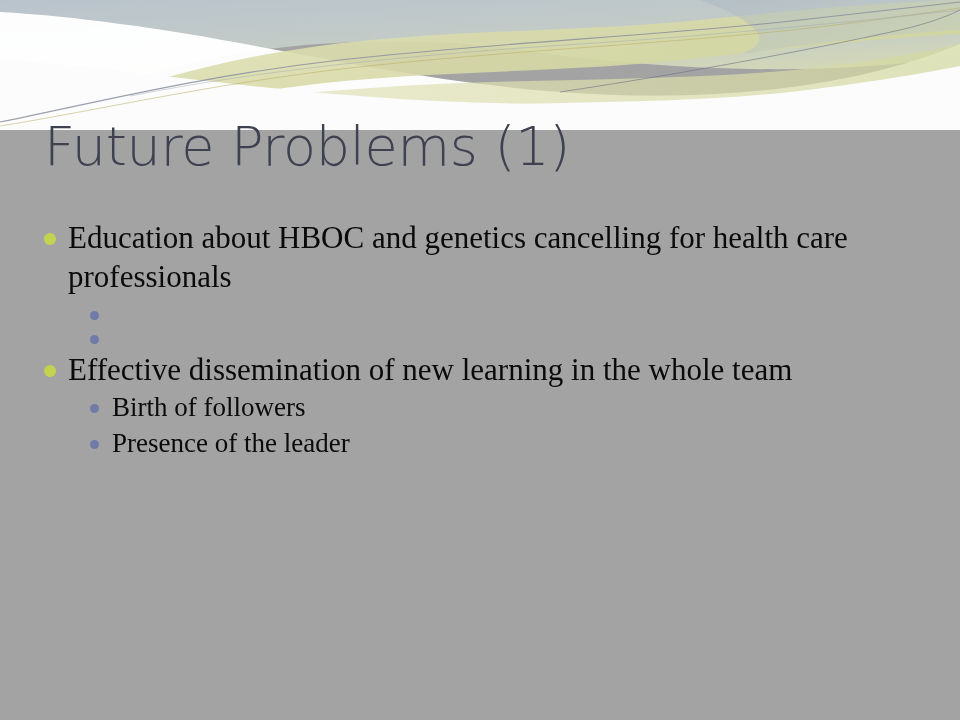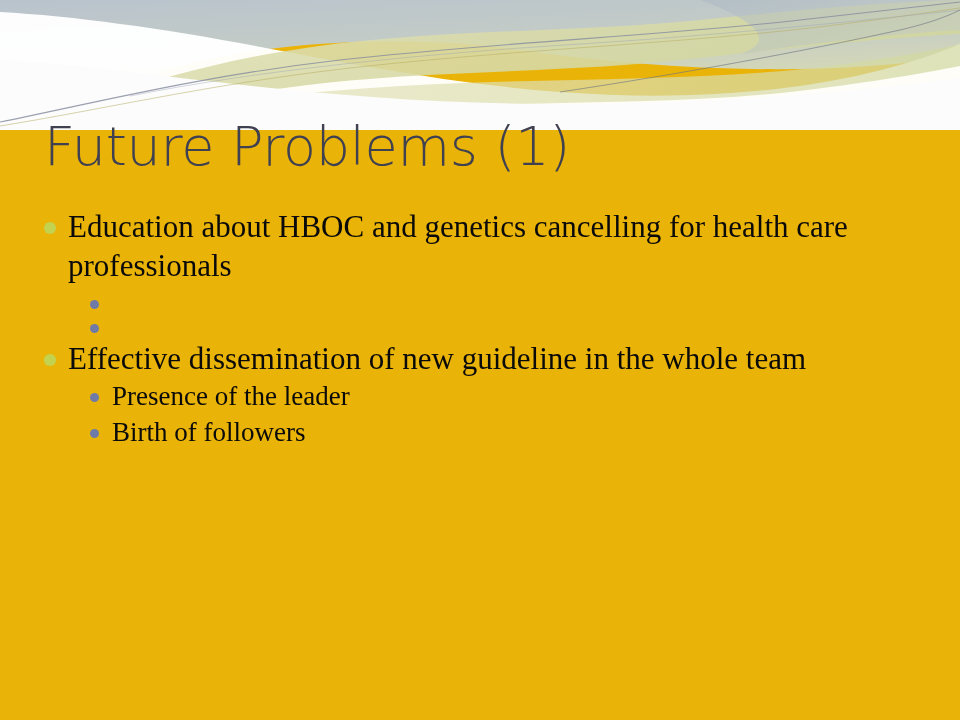--- a/index.html
+++ b/index.html
@@ -47,21 +47,21 @@
     line-height: 62px;
     letter-spacing: -0.3px;
     color: #3f4050;
     white-space: nowrap;
   }
 
   
   #body-block {
     position: absolute;
     left: 44px;
-    top: 207px;
+    top: 218px;
     width: 880px;
   }
   .bullet-row {
     display: flex;
     align-items: flex-start;
   }
   .bullet-text {
     font-family: "Liberation Serif", "DejaVu Serif", serif;
     color: #0a0a0a;
     font-weight: 400;
@@ -116,21 +116,21 @@
   .level-2 .bullet-text {
     font-size: 27px;
     line-height: 35px;
   }
 
   .spacer-1 { height: 5px; }
 </style>
 </head>
 <body>
 
-<div id="slide" style="background: #eab308;">
+<div id="slide" style="background: #a3a3a3;">
 
   <div id="header-graphic">
     <svg viewBox="0 0 960 130" xmlns="http://www.w3.org/2000/svg" aria-hidden="true">
       <defs>
         <linearGradient id="gradBlueGray" x1="0" y1="0" x2="0.35" y2="1">
           <stop offset="0%" stop-color="#b9c3cd"></stop>
           <stop offset="45%" stop-color="#c4ccc6"></stop>
           <stop offset="100%" stop-color="#dfe0ac"></stop>
         </linearGradient>
         <linearGradient id="gradKhaki" x1="0" y1="0" x2="1" y2="0.6">
@@ -194,32 +194,32 @@
           <span class="dot" style="background: rgb(111, 123, 166);"></span>
         </span>
     </div>
 
     <div class="spacer-1"></div>
 
     <div class="bullet-row level-1">
       <span class="bullet-mark">
           <span class="dot" style="background: rgb(195, 211, 80);"></span>
         </span>
-      <span class="bullet-text" style="color: rgb(10, 10, 10);">Effective dissemination of new guideline in the whole team</span>
+      <span class="bullet-text" style="color: rgb(10, 10, 10);">Effective dissemination of new learning in the whole team</span>
+    </div>
+
+    <div class="bullet-row level-2">
+      <span class="bullet-mark">
+          <span class="dot" style="background: rgb(111, 123, 166);"></span>
+        </span>
+      <span class="bullet-text" style="color: rgb(10, 10, 10);">Birth of followers</span>
     </div>
 
     <div class="bullet-row level-2">
       <span class="bullet-mark">
           <span class="dot" style="background: rgb(111, 123, 166);"></span>
         </span>
       <span class="bullet-text" style="color: rgb(10, 10, 10);">Presence of the leader</span>
     </div>
 
-    <div class="bullet-row level-2">
-      <span class="bullet-mark">
-          <span class="dot" style="background: rgb(111, 123, 166);"></span>
-        </span>
-      <span class="bullet-text" style="color: rgb(10, 10, 10);">Birth of followers</span>
-    </div>
-
   </div>
 
 </div>
 
 </body></html>

